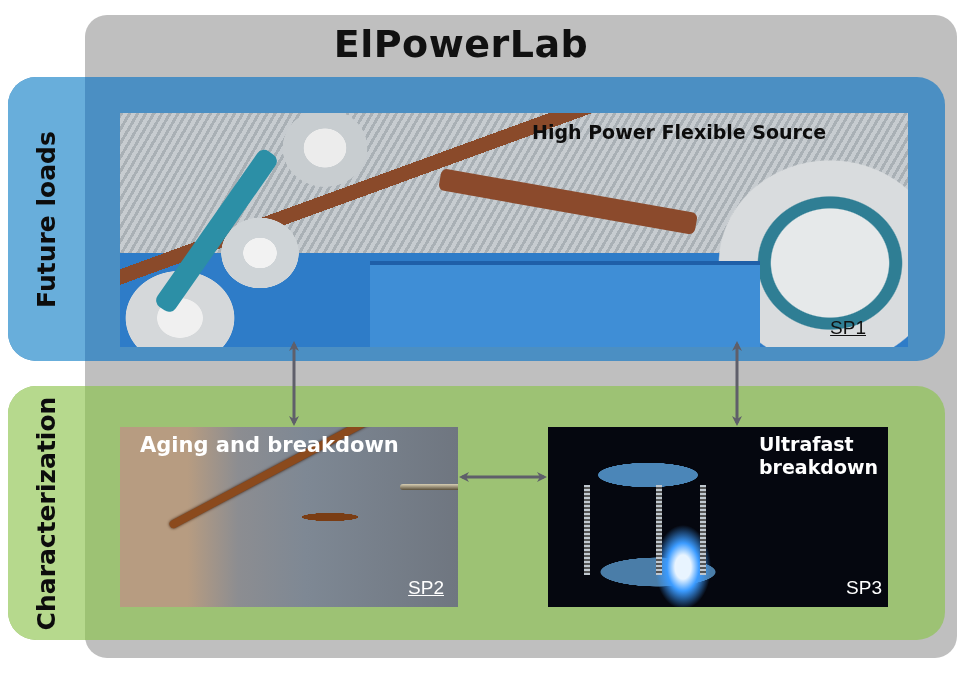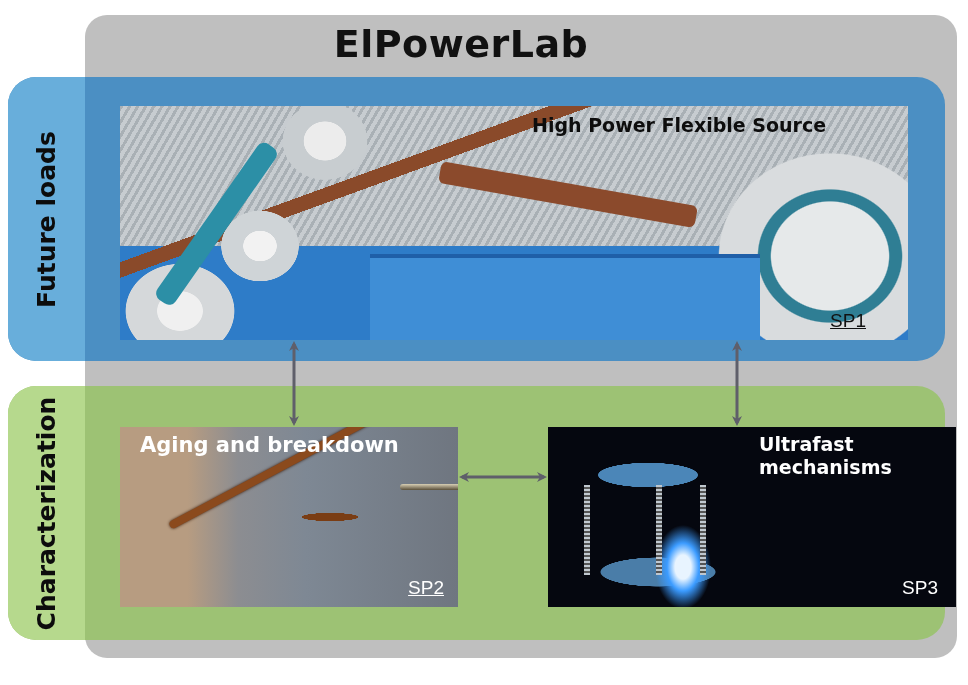--- a/index.html
+++ b/index.html
@@ -7,56 +7,56 @@
   .abs { position:absolute; }
   #outer { left:85px; top:15px; width:872px; height:643px; background:#bfbfbf; border-radius:22px; }
   #title { left:85px; top:22px; width:752px; text-align:center; font-family:"DejaVu Sans", sans-serif; font-weight:bold; font-size:38px; letter-spacing:0.5px; color:#111; }
   #blue { left:8px; top:77px; width:937px; height:284px; border-radius:28px; background:#4b8fc3; overflow:hidden; }
   #blue .strip { position:absolute; left:0; top:0; width:77px; height:100%; background:#68aedb; }
   #green { left:8px; top:386px; width:937px; height:254px; border-radius:28px; background:#9dc274; overflow:hidden; }
   #green .strip { position:absolute; left:0; top:0; width:77px; height:100%; background:#b6d98d; }
   .vlabel { position:absolute; left:0; width:77px; height:100%; display:flex; align-items:center; justify-content:center; }
   .vlabel span { display:block; transform:rotate(-90deg); white-space:nowrap; font-family:"DejaVu Sans", sans-serif; font-weight:bold; font-size:25px; color:#0c0c0c; }
   .photo { position:absolute; overflow:hidden; }
-  #sp1 { left:120px; top:106px; width:788px; height:234px;
+  #sp1 { left:120px; top:113px; width:788px; height:234px;
     background:
       radial-gradient(ellipse 60px 55px at 205px 35px, #ececec 0 35%, #c8cdd0 36% 70%, transparent 71%),
       radial-gradient(ellipse 55px 50px at 140px 140px, #f2f2f2 0 30%, #cfd4d7 31% 70%, transparent 71%),
       radial-gradient(ellipse 75px 65px at 60px 205px, #f0f0f0 0 30%, #d5d8da 31% 72%, transparent 73%),
       radial-gradient(ellipse 130px 120px at 710px 150px, #e6e9ea 0 45%, #2f7e94 46% 55%, #d9dcde 56% 85%, transparent 86%),
       linear-gradient(160deg, transparent 0 30%, #8a4a2a 30% 33%, transparent 33%),
       linear-gradient(180deg, transparent 0 60%, #2e7cc8 60% 100%),
       repeating-linear-gradient(120deg, #a9b0b5 0 3px, #c7ccd0 3px 7px);
   }
   #sp1 .lift { position:absolute; left:250px; top:148px; width:390px; height:86px; background:#3f8ed6; border-top:4px solid #1f5fa8; }
   #sp1 .beam { position:absolute; left:320px; top:55px; width:260px; height:22px; background:#8b4a2c; transform:rotate(10deg); transform-origin:left center; border-radius:6px; }
   #sp1 .pole { position:absolute; left:140px; top:40px; width:22px; height:190px; background:#2c8fa6; transform:rotate(35deg); transform-origin:top center; border-radius:8px; }
   #sp2 { left:120px; top:427px; width:338px; height:180px;
     background:
       radial-gradient(ellipse 70px 10px at 210px 90px, #7a3d14 0 40%, transparent 41%),
       linear-gradient(90deg, #b79c81 0 20%, #8c8d91 35%, #7e8894 55%, #6f7680 100%);
   }
   #sp2 .crack { position:absolute; left:50px; top:95px; width:230px; height:8px; background:#8b4a1d; transform:rotate(-28deg); transform-origin:left center; border-radius:4px; box-shadow:0 0 3px #3a1a08; }
   #sp2 .needle { position:absolute; left:280px; top:57px; width:58px; height:6px; background:linear-gradient(180deg,#d8cfb5,#5a4f3a); border-radius:3px 0 0 3px; }
-  #sp3 { left:548px; top:427px; width:408px; height:180px;
+  #sp3 { left:548px; top:427px; width:340px; height:180px;
     background:
       radial-gradient(ellipse 40px 60px at 135px 140px, #e8f4ff 0 20%, #3b9bff 40%, transparent 70%),
       radial-gradient(ellipse 90px 22px at 100px 48px, #4b86b8 0 55%, transparent 56%),
       radial-gradient(ellipse 95px 24px at 110px 145px, #4a7da8 0 60%, transparent 61%),
       #05070f;
   }
   #sp3 .post { position:absolute; top:58px; width:6px; height:90px; background:repeating-linear-gradient(180deg,#c0c8d0 0 2px,#555 2px 4px); }
   .ph-title { position:absolute; font-family:"DejaVu Sans", sans-serif; font-weight:bold; line-height:1.22; }
   .sp-label { position:absolute; font-family:"Liberation Sans", sans-serif; font-size:19px; }
   #sp1-title { left:412px; top:8px; font-size:19px; color:#0d0d0d; }
   #sp1-label { right:42px; bottom:8px; color:#111;text-decoration:underline; }
   #sp2-title { left:20px; top:6px; font-size:21px; color:#ffffff; }
   #sp2-label { right:14px; bottom:8px; color:#ffffff;text-decoration:underline; }
   #sp3-title { left:211px; top:6px; font-size:19px; color:#ffffff; }
-  #sp3-label { right:18px; bottom:8px; color:#ffffff;text-align:center; }
+  #sp3-label { right:6px; bottom:8px; color:#ffffff;text-align:center; }
   svg.arrows { position:absolute; left:0; top:0; width:968px; height:685px; pointer-events:none; }
 </style>
 </head>
 <body>
 
 <div id="outer" class="abs"></div>
 <div id="title" class="abs">ElPowerLab</div>
 
 <div id="blue" class="abs">
   <div class="strip"></div>
@@ -88,21 +88,21 @@
   </div>
   <div id="sp2-label" class="sp-label">SP2</div>
 </div>
 
 <div id="sp3" class="photo">
   <div class="post" style="left:36px"></div>
   <div class="post" style="left:108px"></div>
   <div class="post" style="left:152px"></div>
   <div id="sp3-title" class="ph-title">
     <div>Ultrafast</div>
-    <div>mechanisms</div>
+    <div>breakdown</div>
   </div>
   <div id="sp3-label" class="sp-label">SP3</div>
 </div>
 
 <svg class="arrows" viewBox="0 0 968 685">
   <defs>
     <marker id="ah" markerWidth="10" markerHeight="10" refX="7" refY="5" orient="auto-start-reverse" markerUnits="userSpaceOnUse">
       <path d="M0,0 L10,5 L0,10 L3,5 Z" fill="#5f5f6a"></path>
     </marker>
   </defs>

